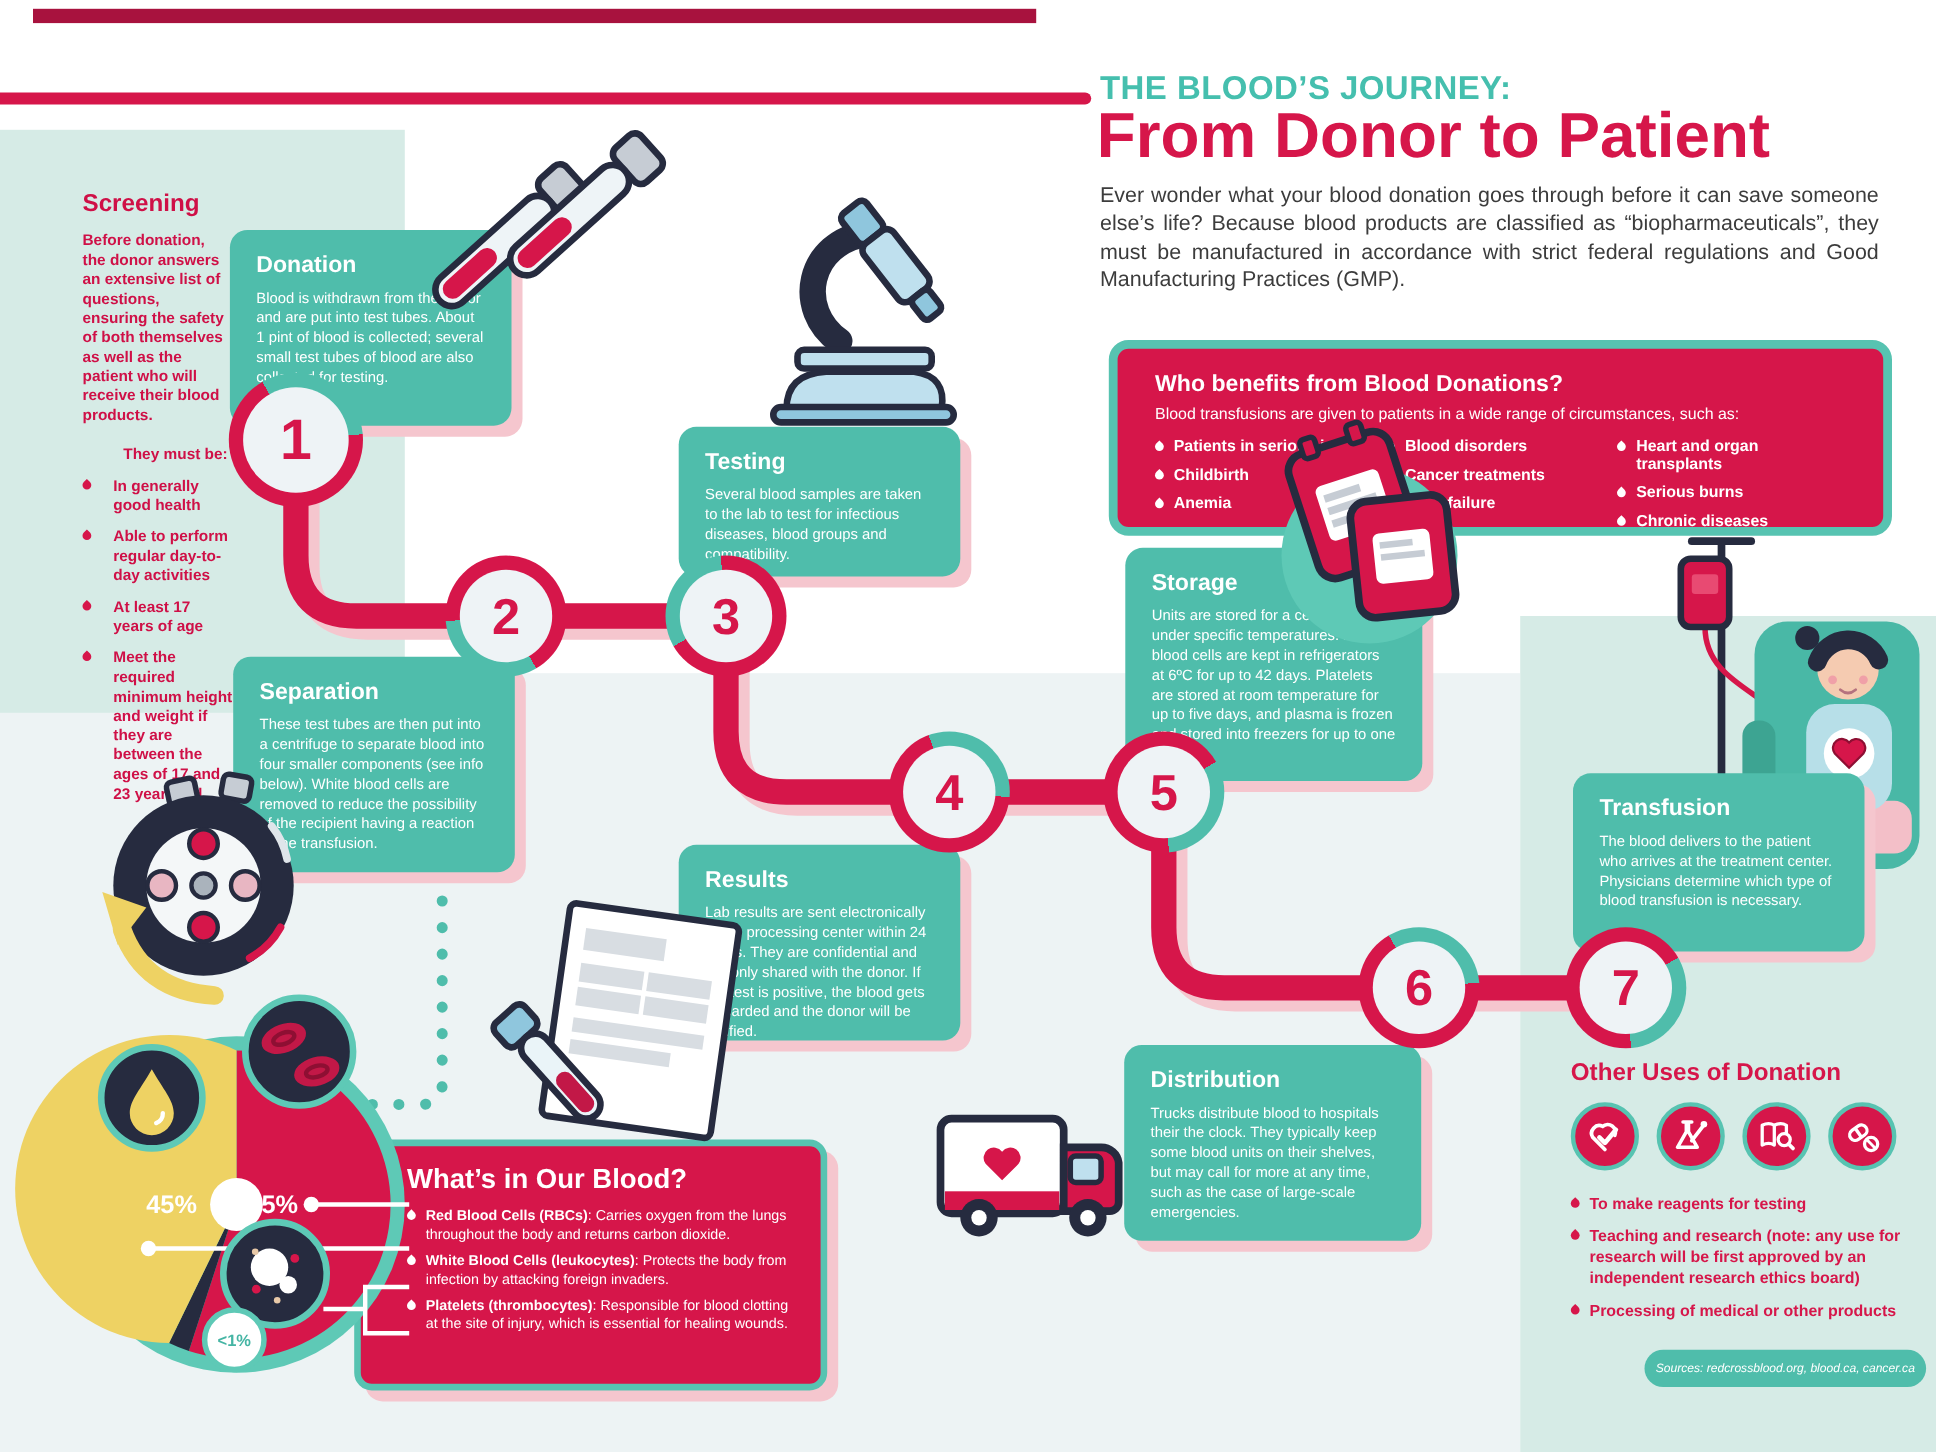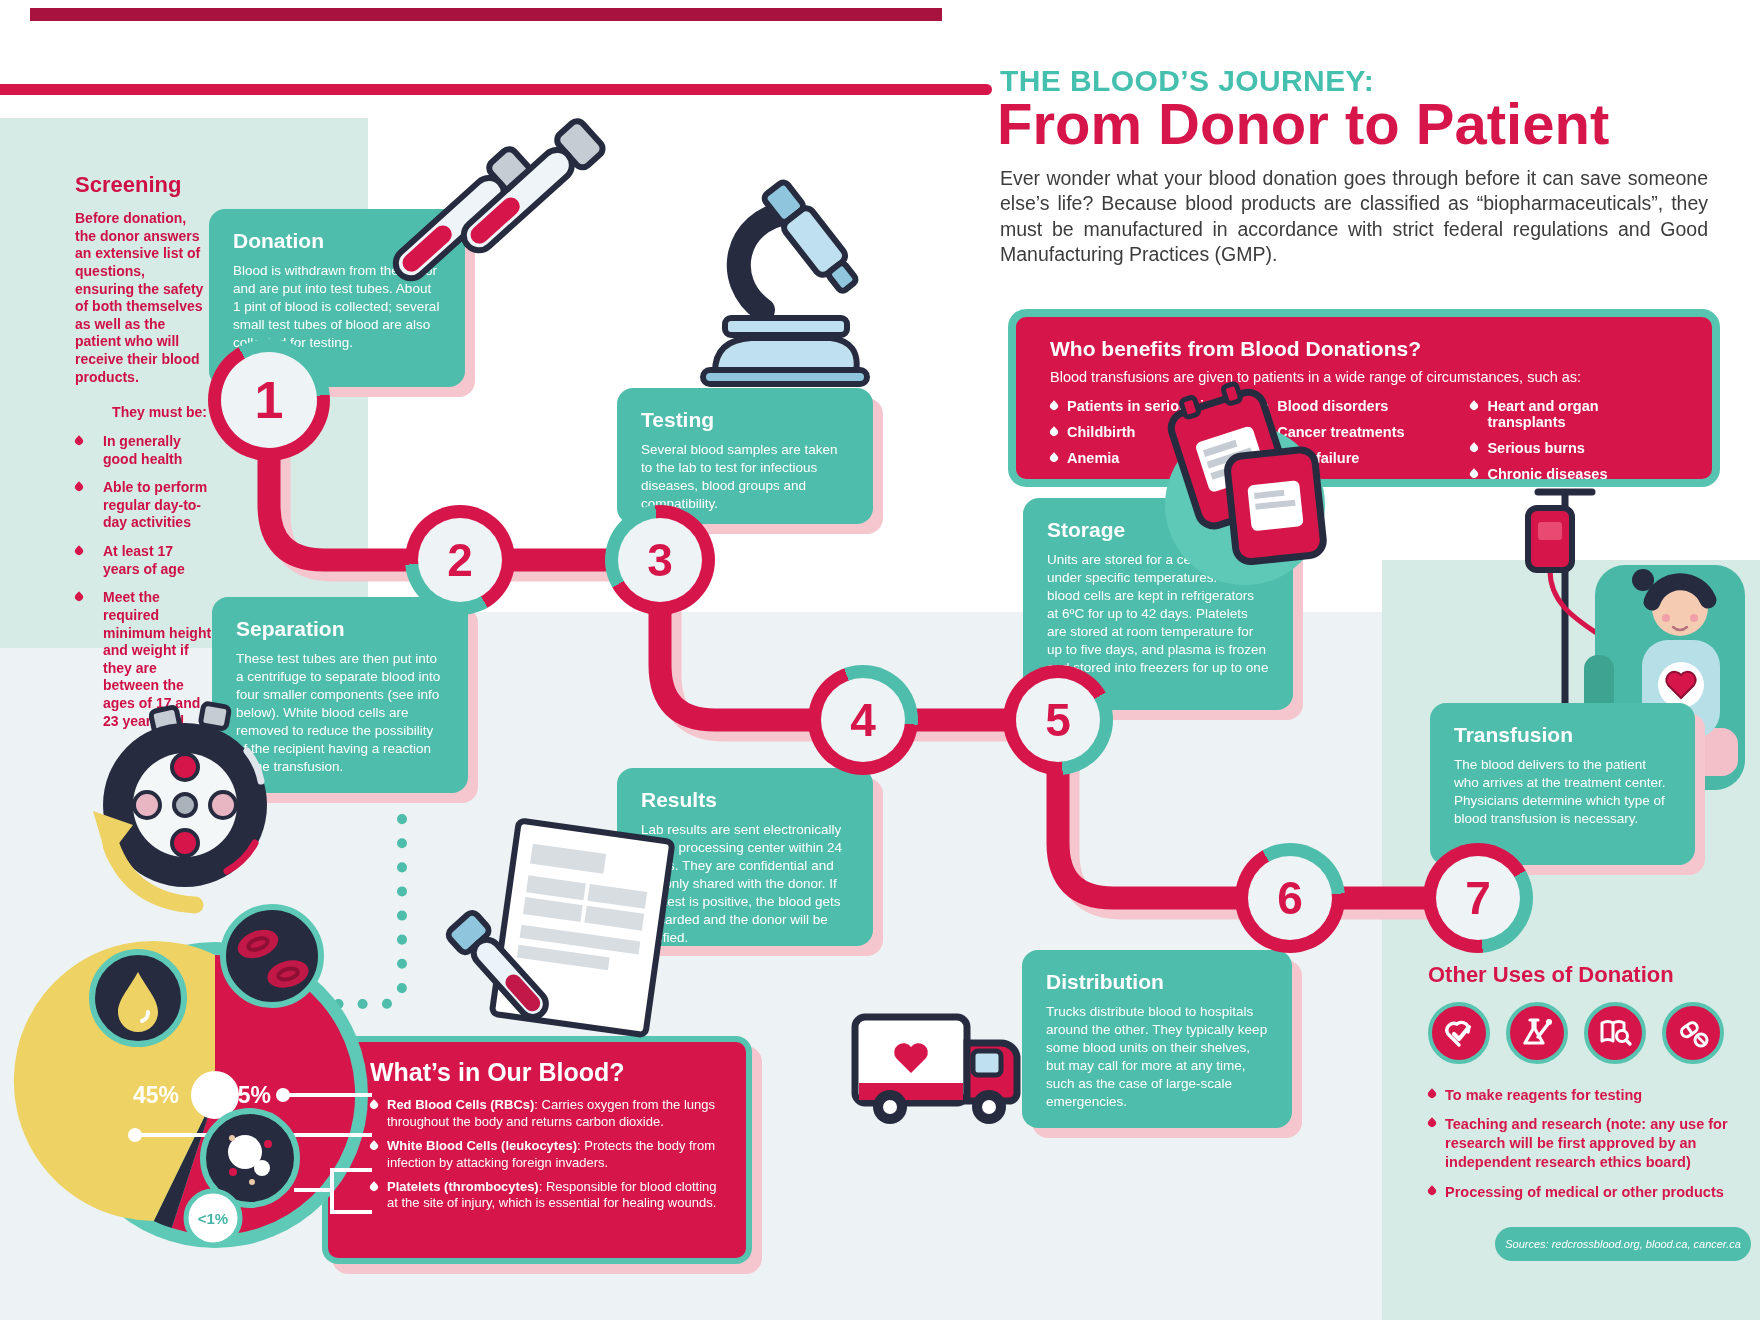--- a/index.html
+++ b/index.html
@@ -240,21 +240,21 @@
   <div class="step-box" id="box-results">
     <h3>Results</h3>
     <p>Lab results are sent electronically to the processing center within 24 hours. They are <b>confidential</b> and are only shared with the donor. If the test is positive, the blood gets discarded and the donor will be notified.</p>
   </div>
   <div class="step-box" id="box-storage">
     <h3>Storage</h3>
     <p>Units are stored for a certain time under specific temperatures. <b>Red blood cells</b> are kept in refrigerators at 6ºC for up to 42 days. <b>Platelets</b> are stored at room temperature for up to five days, and <b>plasma</b> is frozen and stored into freezers for up to one year.</p>
   </div>
   <div class="step-box" id="box-distribution">
     <h3>Distribution</h3>
-    <p>Trucks distribute blood to hospitals <b>around the other</b>. They typically keep some blood units on their shelves, but may call for more at any time, such as the case of large-scale emergencies.</p>
+    <p>Trucks distribute blood to hospitals <b>their the clock</b>. They typically keep some blood units on their shelves, but may call for more at any time, such as the case of large-scale emergencies.</p>
   </div>
   <div class="step-box" id="box-transfusion">
     <h3>Transfusion</h3>
     <p>The blood delivers to the patient who arrives at the treatment center. Physicians determine which type of <b>blood transfusion</b> is necessary.</p>
   </div>
 
   <div class="num" id="c1">
       <div class="inner">1</div>
     </div>
   <div class="num small" id="c2">

